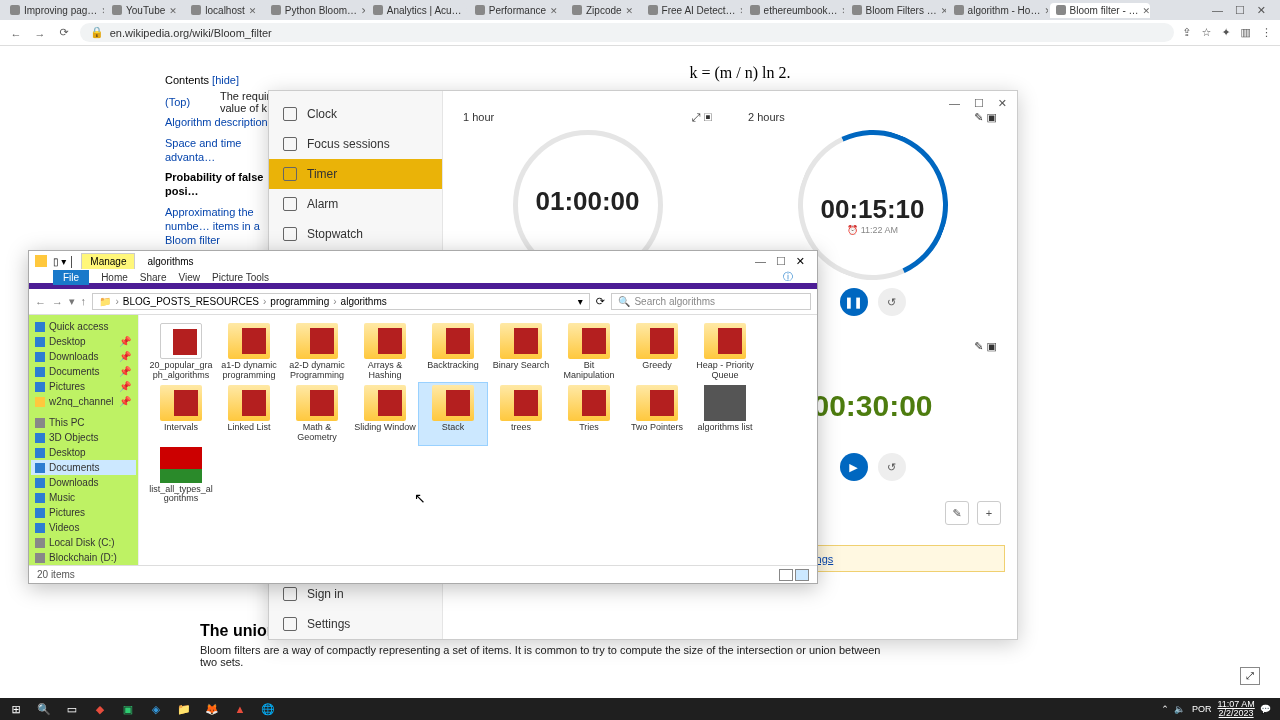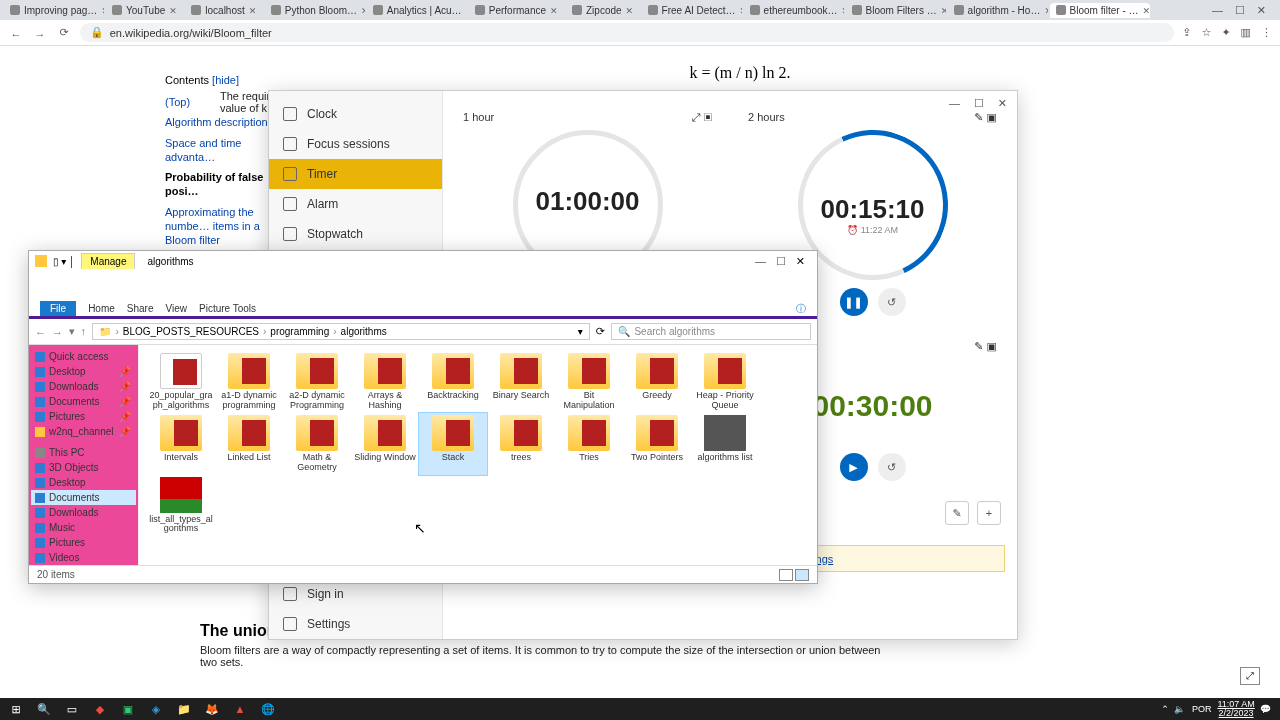--- a/index.html
+++ b/index.html
@@ -54,30 +54,30 @@
 .timer-actions { display: flex; gap: 8px; justify-content: flex-end; padding: 4px; }
 .act { width: 24px; height: 24px; border: 1px solid #ccc; border-radius: 3px; display: flex; align-items: center; justify-content: center; color: #555; }
 
 
 .explorer { position: absolute; top: 250px; left: 28px; width: 790px; height: 334px; background: #fff; border: 1px solid #aaa; box-shadow: 0 4px 20px rgba(0,0,0,0.25); display: flex; flex-direction: column; }
 .exp-titlebar { height: 20px; background: #fff; display: flex; align-items: center; padding: 0 6px; gap: 6px; }
 .exp-tab { padding: 2px 8px; font-size: 10px; background: #fff; border: 1px solid #ccc; border-bottom: none; }
 .exp-tab.yellow { background: #fff77a; }
 .exp-wc { margin-left: auto; display: flex; gap: 10px; font-size: 11px; color: #555; padding-right: 6px; }
 .exp-wc .close { color: #000; }
-.exp-ribbon { height: 18px; display: flex; align-items: center; padding: 0 11px; gap: 12px; font-size: 10px; border-bottom: 3px solid #4c1d95; margin-top: 30px; }
+.exp-ribbon { height: 18px; display: flex; align-items: center; padding: 0 24px; gap: 12px; font-size: 10px; border-bottom: 6px solid #4c1d95; }
 .rib-item { color: #333; }
 .rib-file { background: #1979ca; color: #fff; padding: 2px 10px; }
 .exp-nav { height: 26px; display: flex; align-items: center; padding: 0 6px; gap: 6px; border-bottom: 1px solid #ddd; }
 .nav-arrows { display: flex; gap: 6px; color: #777; }
 .breadcrumb { flex: 1; border: 1px solid #ccc; padding: 2px 6px; font-size: 10px; display: flex; align-items: center; gap: 4px; }
 .bc-sep { color: #888; }
 .search-box { width: 200px; border: 1px solid #ccc; padding: 2px 6px; font-size: 10px; color: #888; display: flex; align-items: center; gap: 4px; }
 .exp-body { flex: 1; display: flex; overflow: hidden; }
-.exp-side { width: 110px; background: #ec4899; border-right: 1px solid #eee; padding: 4px 2px; overflow-y: auto; font-size: 10px; }
+.exp-side { width: 110px; background: #bef264; border-right: 1px solid #eee; padding: 4px 2px; overflow-y: auto; font-size: 10px; }
 .side-item { display: flex; align-items: center; gap: 4px; padding: 2px 4px; color: #333; cursor: pointer; }
 .side-item.sel { background: #cce8ff; }
 .side-icon { width: 10px; height: 10px; flex-shrink: 0; }
 .si-blue { background: #2d7dd2; }
 .si-yellow { background: #ffc83d; }
 .si-gray { background: #888; }
 .exp-content { flex: 1; padding: 6px 0 0 8px; display: flex; flex-wrap: wrap; align-content: flex-start; gap: 0; overflow: hidden; position: relative; }
 .folder { width: 68px; display: flex; flex-direction: column; align-items: center; text-align: center; font-size: 9px; color: #333; padding: 2px; cursor: pointer; }
 .folder.sel { background: #cce8ff; outline: 1px solid #99d1ff; }
 .folder-icon { width: 42px; height: 36px; background: linear-gradient(#ffe9a6, #ffc83d); border-radius: 2px; position: relative; margin-bottom: 2px; }

